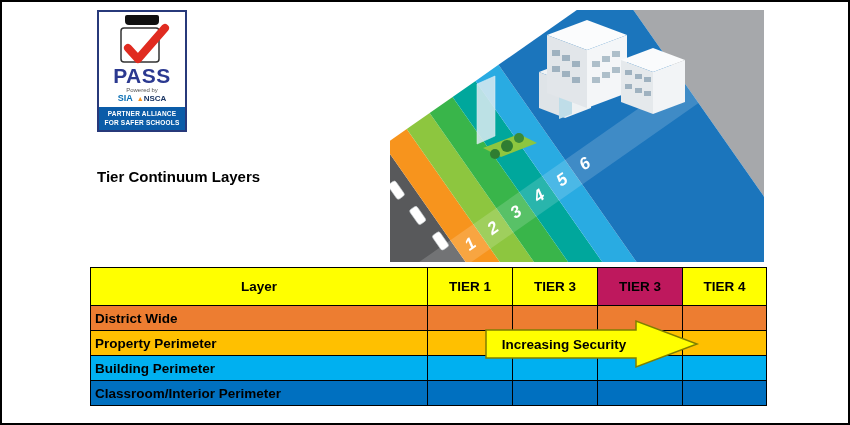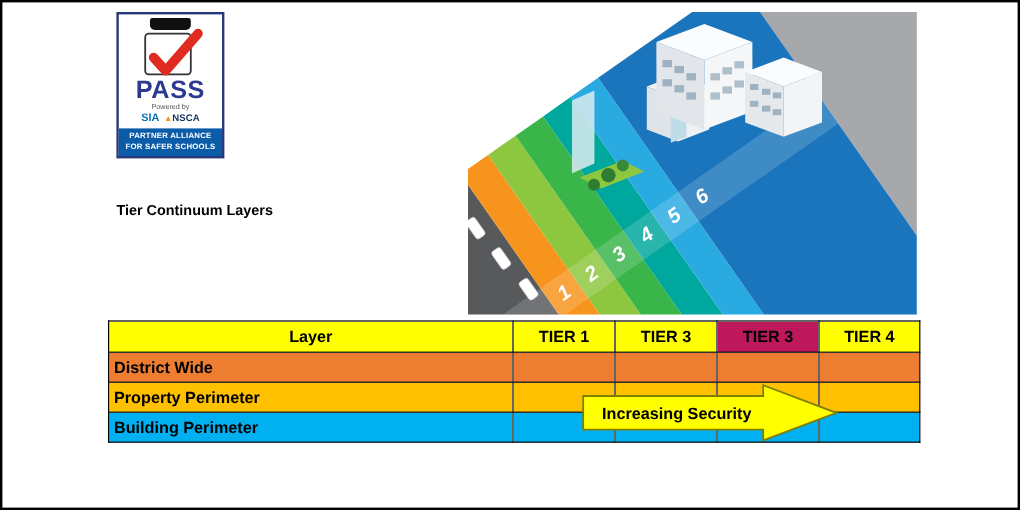--- a/index.html
+++ b/index.html
@@ -12,28 +12,28 @@
   .clip{width:34px;height:10px;background:#101010;border-radius:2px 2px 4px 4px;margin-top:3px}
   .check-svg{display:block;margin-top:-3px}
   .brand{font-weight:bold;font-size:21px;color:#2b3990;letter-spacing:.5px;line-height:1;margin-top:-3px}
   .powered{font-size:6px;color:#555;margin-top:1px}
   .partners{display:flex;gap:4px;align-items:baseline;font-weight:bold;margin-top:1px;line-height:1}
   .sia{color:#0a6fb4;font-size:9px;}
   .nsca{color:#1b3664;font-size:8px}
   .tri{color:#f7941d;font-size:7px;font-style:normal}
   .banner{margin-top:auto;width:100%;background:#0b5ca8;color:#fff;font-weight:bold;font-size:6.5px;text-align:center;padding:3px 1px;line-height:1.3;letter-spacing:.2px}
 
-  .page-title{position:absolute;left:95px;top:166px;font-size:12px;font-weight:bold;color:#000}
+  .page-title{position:absolute;left:95px;top:166px;font-size:15px;font-weight:bold;color:#000}
 
   .illustration{position:absolute;left:388px;top:8px;width:374px;height:252px}
 
   
   .tier-table{position:absolute;left:88px;top:265px;border-collapse:collapse;table-layout:fixed}
   .tier-table th,.tier-table td{border:1.5px solid #000;font-size:13.5px;font-weight:bold;color:#000;height:25px;padding:0 4px;overflow:hidden;white-space:nowrap}
-  .tier-table thead th{height:26px;}
+  .tier-table thead th{height:38px;}
   .tier-table td.label{text-align:left}
   .tier-table td.blank{padding:0}
 
   .arrow-wrap{position:absolute;left:482px;top:317px;width:216px;height:50px}
 </style>
 </head>
 <body>
 
 <div class="frame">
 
@@ -169,20 +169,27 @@
           <td class="blank"></td>
           <td class="blank"></td>
       </tr>
       <tr style="background-color: rgb(0, 176, 240);">
         <td class="label">Building Perimeter</td>
         <td class="blank"></td>
           <td class="blank"></td>
           <td class="blank"></td>
           <td class="blank"></td>
       </tr>
+      <tr style="background-color: rgb(0, 112, 192);">
+        <td class="label">Classroom/Interior Perimeter</td>
+        <td class="blank"></td>
+          <td class="blank"></td>
+          <td class="blank"></td>
+          <td class="blank"></td>
+      </tr>
     </tbody>
   </table>
 
   <svg class="arrow-wrap" width="216" height="50" viewBox="0 0 216 50">
     <polygon points="2,11 152,11 152,2 213,25 152,48 152,39 2,39" stroke="#7F7F00" stroke-width="1.5" fill="#FFFF00"></polygon>
     <text x="80" y="30" text-anchor="middle" font-family="Liberation Sans, sans-serif" font-size="13.5" font-weight="bold" fill="#000000">Increasing Security</text>
   </svg>
 
 </div>
 

